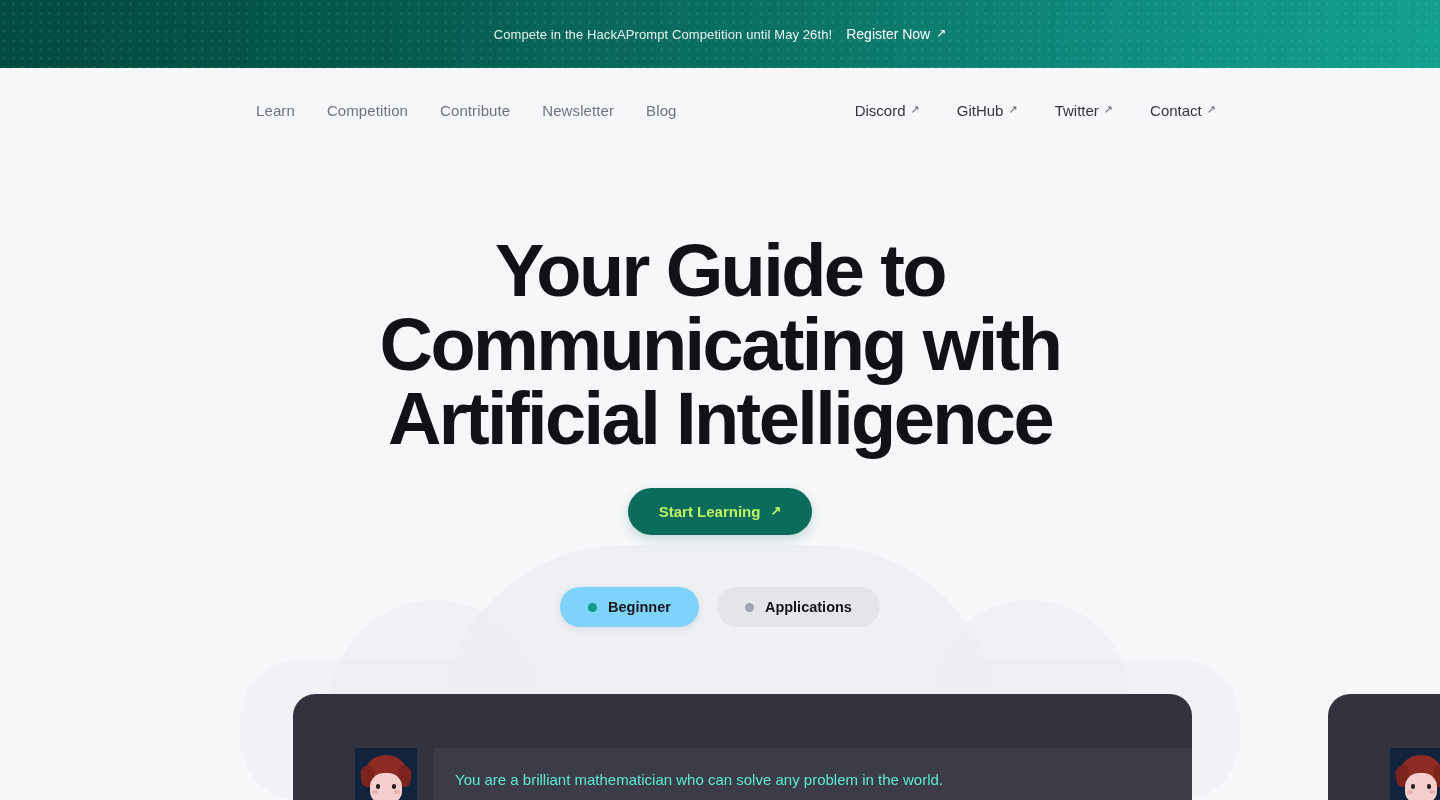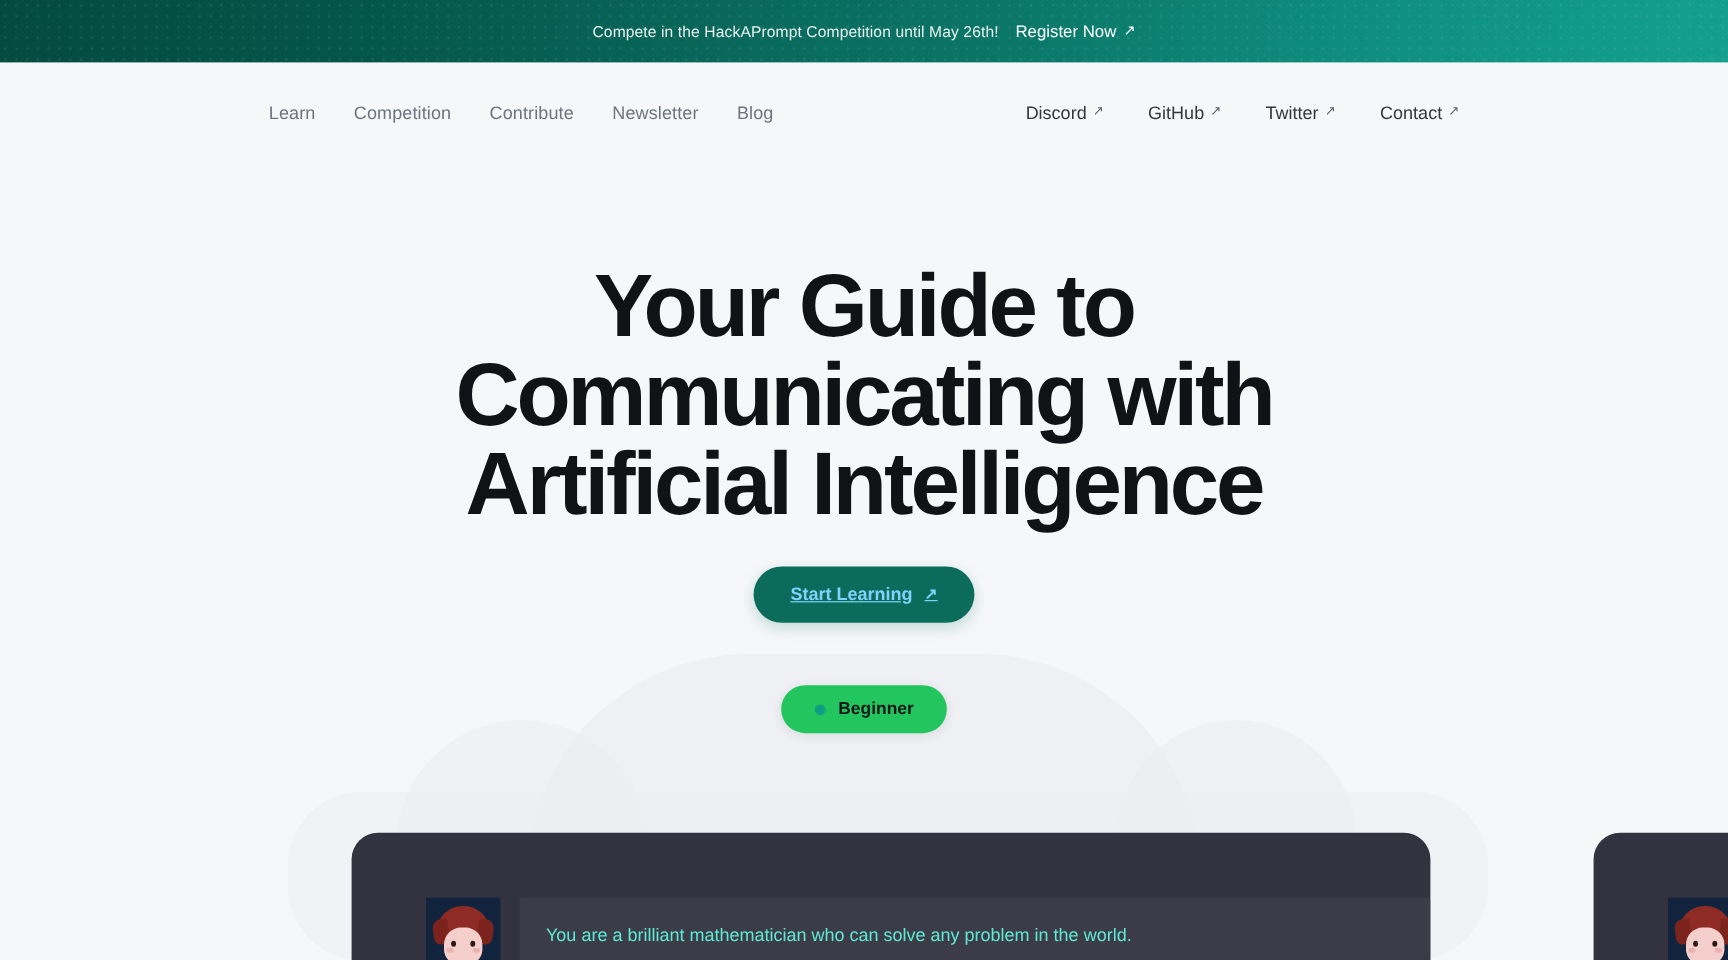--- a/index.html
+++ b/index.html
@@ -13,21 +13,21 @@
   body {
     font-family: "Liberation Sans", sans-serif;
     background: #f6f7f9;
     color: #1c1d22;
     position: relative;
   }
 
   
   .banner {
     position: relative;
-    height: 52px;
+    height: 68px;
     width: 100%;
     background: linear-gradient(100deg, #044a40 0%, #05564a 22%, #0a7365 55%, #0f8f80 80%, #13a08f 100%);
     display: flex;
     align-items: center;
     justify-content: center;
     overflow: hidden;
     text-align: center;
   }
   .banner-dots {
     position: absolute;
@@ -71,20 +71,21 @@
     height: 84px;
     display: flex;
     align-items: center;
     padding: 0 224px;
     z-index: 20;
   }
   .nav-left {
     display: flex;
     align-items: center;
     gap: 32px;
+    margin-left: 32px;
   }
   .nav-right {
     display: flex;
     align-items: center;
     gap: 26px;
     margin-left: auto;
   }
   .nav-link {
     font-size: 15px;
     color: #6d7480;
@@ -131,30 +132,29 @@
   .hero-cta-wrap {
     margin-top: 32px;
     display: flex;
     justify-content: center;
   }
   .btn-primary {
     display: inline-flex;
     align-items: center;
     gap: 10px;
     background: #0b6c5b;
-    color: #7dd3fc;
+    color: #bef264;
     font-size: 15px;
     font-weight: bold;
     border: none;
     border-radius: 999px;
     padding: 15px 31px;
     cursor: pointer;
     box-shadow: 0 4px 12px rgba(11,108,91,0.22);
     font-family: "Liberation Sans", sans-serif;
-    text-decoration: underline;
   }
   .btn-primary .arrow-ne { font-size: 13px; }
 
   
   .blob {
     position: absolute;
     border-radius: 50% 50% 46% 46%;
     background: #eceef2;
     filter: blur(0.4px);
     z-index: 1;
@@ -182,21 +182,21 @@
     background: #e3e5e9;
     font-size: 14.5px;
     font-weight: bold;
     color: #15161a;
     cursor: pointer;
     border: none;
     font-family: "Liberation Sans", sans-serif;
     white-space: nowrap;
   }
   .tab.active {
-    background: #22c55e;
+    background: #7dd3fc;
     box-shadow: 0 2px 10px rgba(20,25,40,0.09);
   }
   .tab-dot {
     width: 9px;
     height: 9px;
     border-radius: 50%;
     background: #9ea3ad;
     flex: none;
   }
   .tab.active .tab-dot { background: #0f9e84; }
@@ -322,20 +322,24 @@
     <button class="btn-primary">
       <span>Start Learning</span>
       <span class="arrow-ne">↗</span>
     </button>
   </div>
 
   <div class="tabs">
     <button class="tab active">
       <span class="tab-dot"></span>
       <span>Beginner</span>
+    </button>
+    <button class="tab">
+      <span class="tab-dot"></span>
+      <span>Applications</span>
     </button>
   </div>
 </section>
 
 <div class="cards">
 
   <div class="card">
     <div class="avatar">
       <span class="av-hair"></span>
       <span class="av-hair2"></span>

